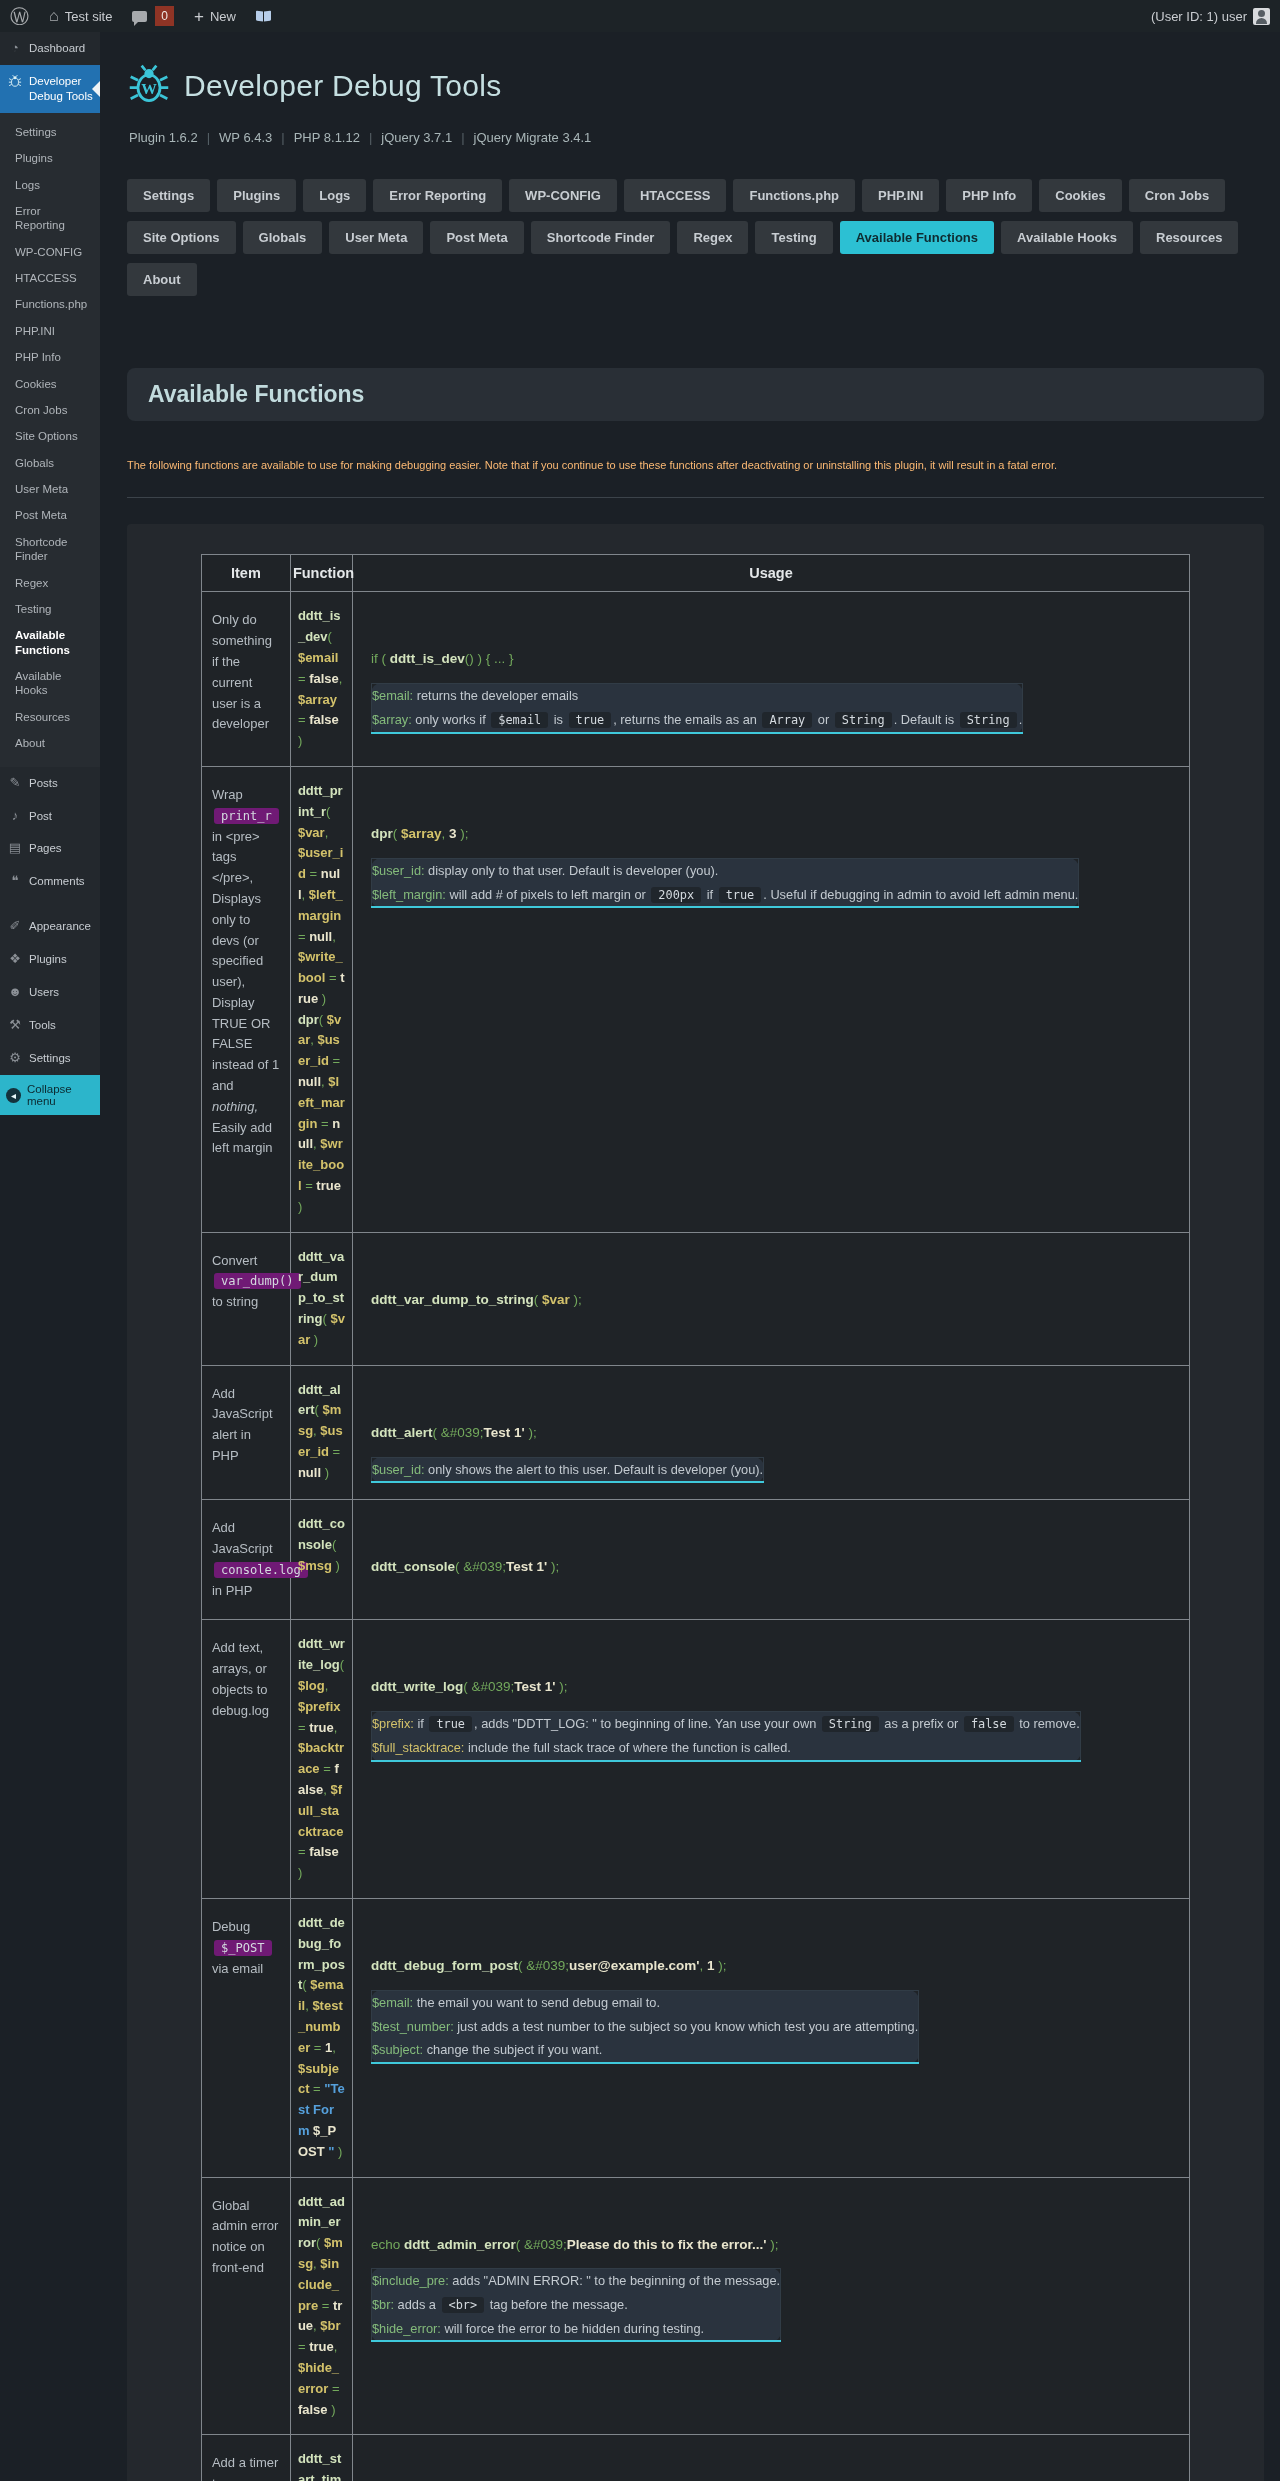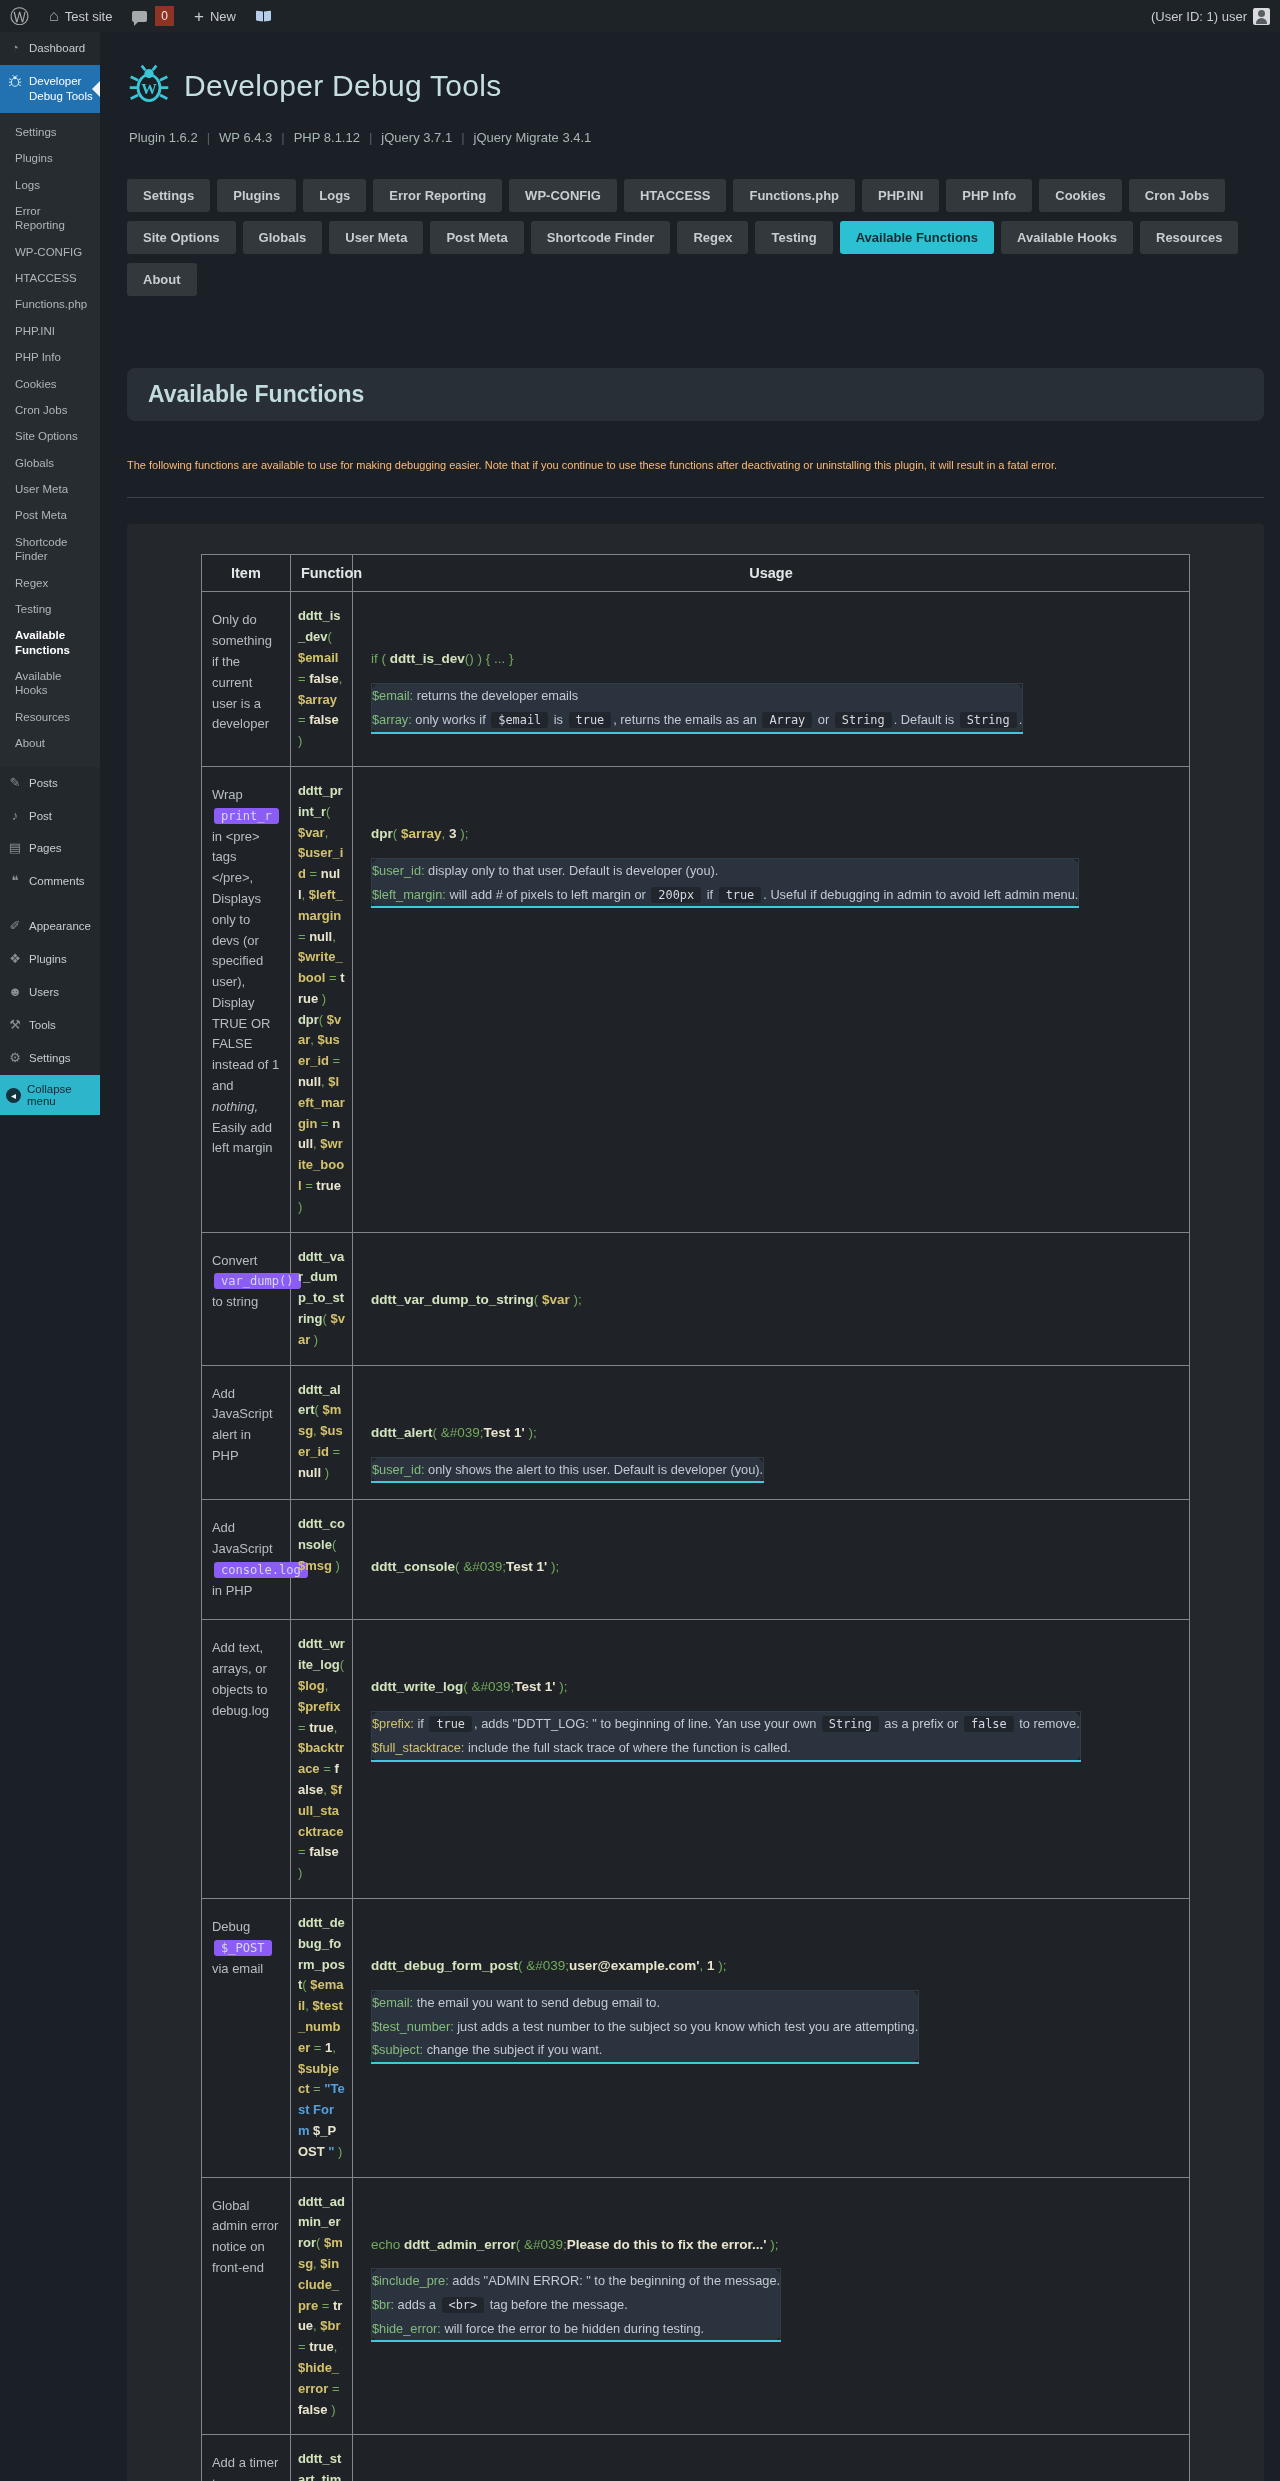--- a/index.html
+++ b/index.html
@@ -51,35 +51,35 @@
   .tab { background:#33383d; color:#c8cdd2; font-weight:bold; font-size:13px; padding:9px 16px; border-radius:3px; cursor:pointer; white-space:nowrap; }
   .tab.active { background:#2cc0d3; color:#0e2b31; }
 
   .page-heading { margin-top:72px; background:#292f36; border-radius:8px; padding:13px 21px; font-size:23px; font-weight:bold; color:#c2dbdd; }
   .desc { margin-top:34px; color:#fdba74; font-size:11px; line-height:1.85; }
   hr.rule { border:none; border-top:1px solid #3c434a; margin:22px 0 0; }
 
   .panel { background:#24282d; border-radius:4px; margin-top:26px; padding:30px 0 36px; }
   table.fn { width:87%; margin:0 auto; border-collapse:collapse; table-layout:fixed; background:#1f2327; }
   table.fn th, table.fn td { border:1px solid #80868c; vertical-align:top; }
-  table.fn th { padding:10px 10px; text-align:center; color:#e4e7e9; font-size:14.5px; }
+  table.fn th { padding:10px 2px; text-align:center; color:#e4e7e9; font-size:14.5px; }
   col.c-item { width:89px; } col.c-fn { width:62px; }
   td.cell-item { padding:18px 10px; color:#b6bdc3; font-size:13px; line-height:1.6; }
   td.cell-fn { padding:14px 7px; font-size:13px; line-height:1.6; word-break:break-all; }
   td.cell-usage { padding:13px 18px 16px; font-size:13.5px; }
   .code-line { line-height:1.55; margin-bottom:1px;margin-top:44px; }
 
   .note { display:table; max-width:98%; margin-top:13px; background:#2a333e; border:1px solid #313c46; border-bottom:2px solid #3fc9db; border-radius:10px; padding:10px 18px 12px; }
   .note-line { display:block; color:#c3cad0; font-size:12.8px; line-height:1.85; }
 
   
   .seg-t { }
   .seg-e { font-style:italic; }
   .seg-c { font-family:"DejaVu Sans Mono", monospace; background:#20262c; color:#d4dadf; padding:1px 7px; border-radius:3px; font-size:.93em; margin:0 2px; white-space:nowrap; }
-  .cell-item .seg-c { background:#8b5cf6; white-space:normal; }
+  .cell-item .seg-c { background:#701a75; white-space:normal; }
   .seg-g { color:#73a95c; }
   .seg-n { color:#d3e3bd; font-weight:bold; }
   .seg-v { color:#d3c26b; font-weight:bold; }
   .seg-l { color:#e9e5cd; font-weight:bold; }
   .seg-s { color:#55a0dc; font-weight:bold; }
   .seg-lg { color:#84bb7b; }
   .seg-ly { color:#d3c26b; }
 </style>
 </head>
 <body>

